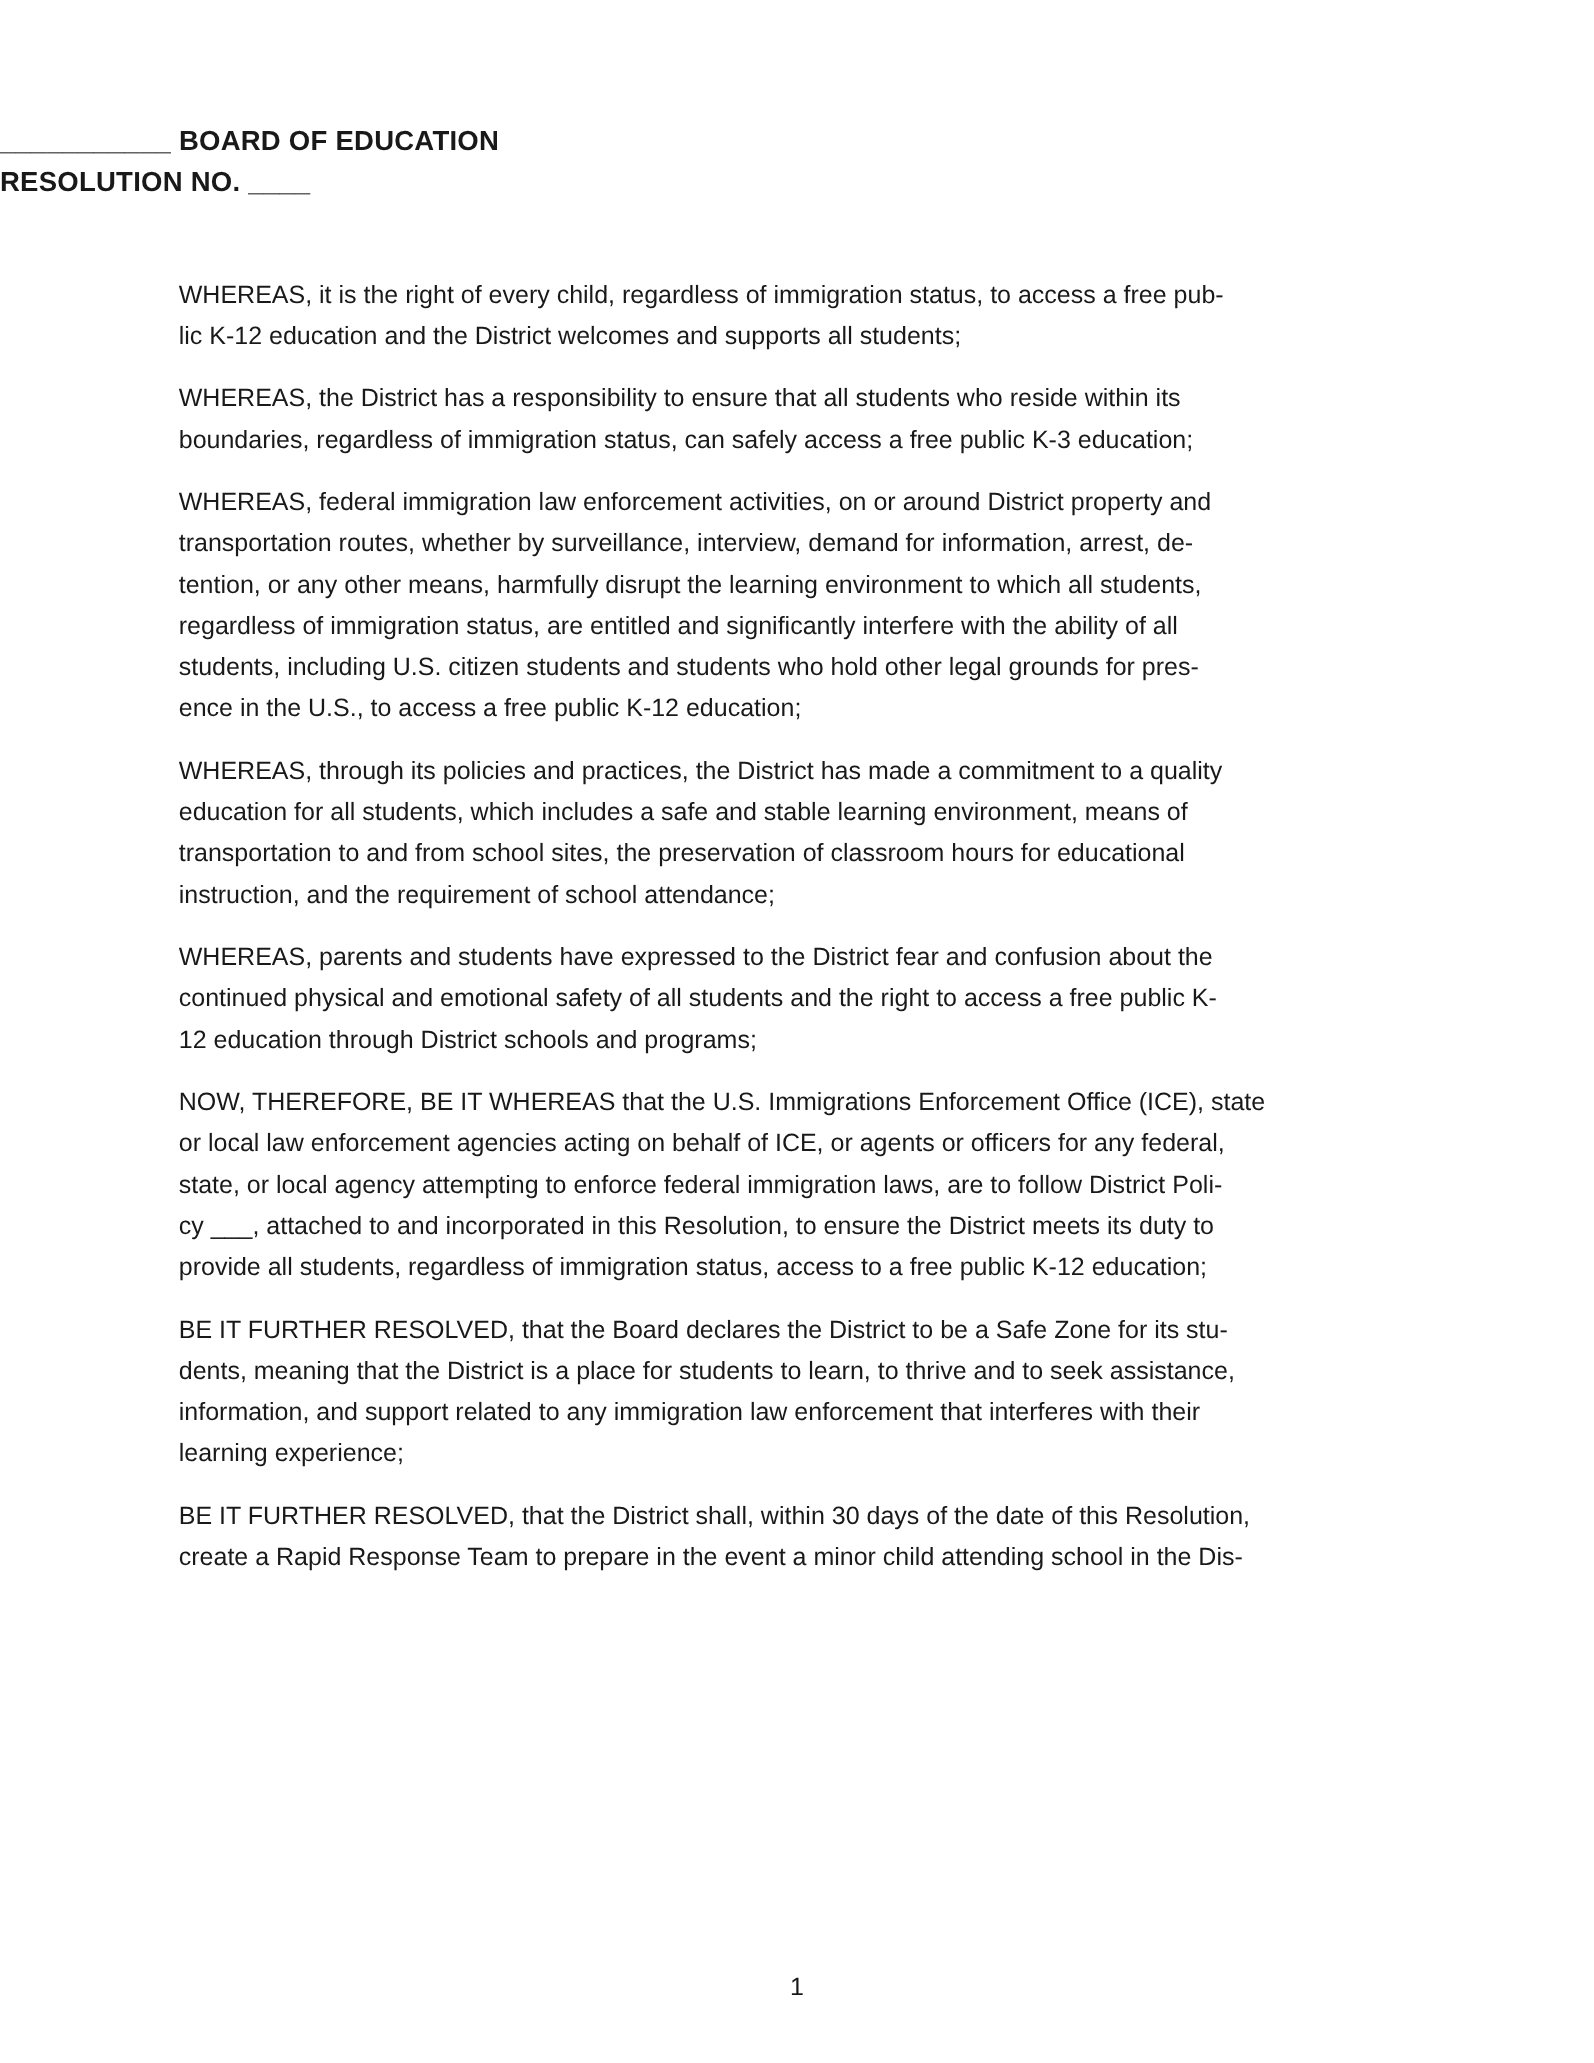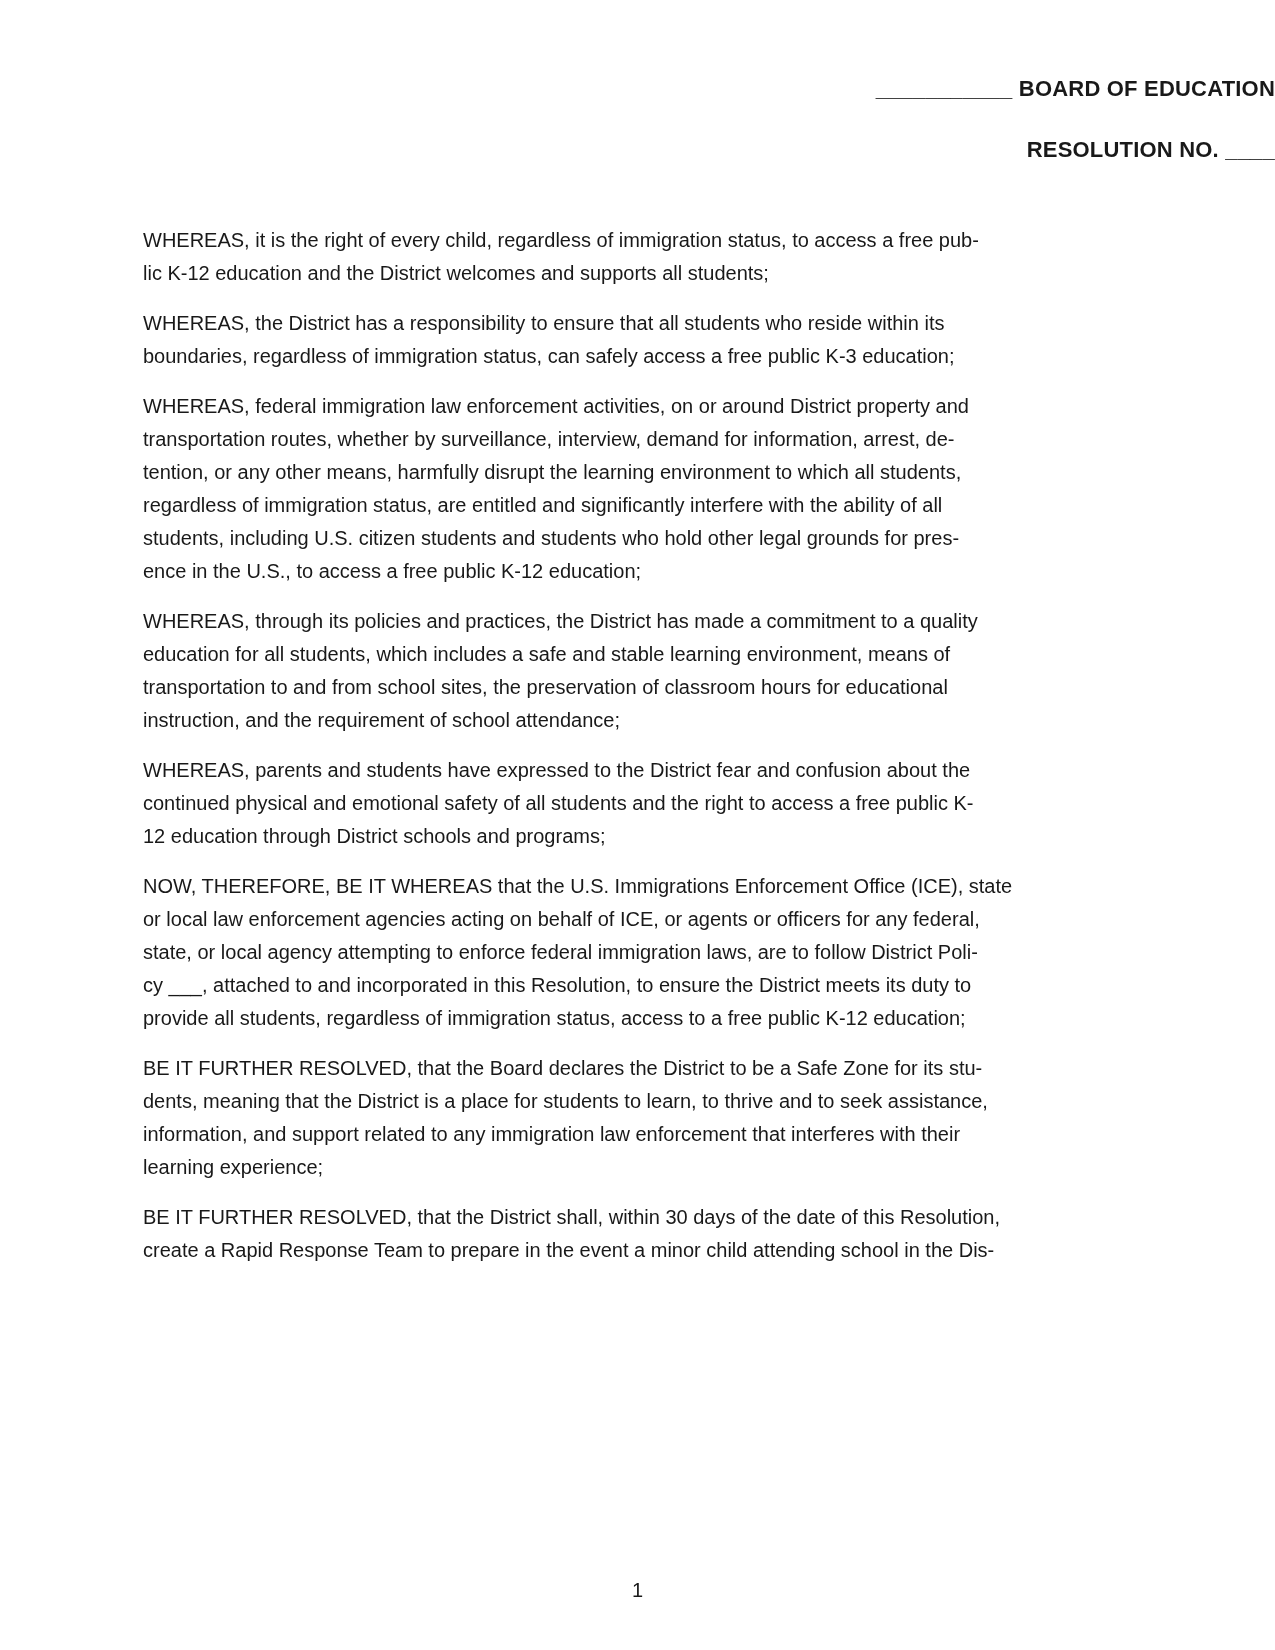--- a/index.html
+++ b/index.html
@@ -14,33 +14,33 @@
     color: #191919;
   }
   .page {
     position: relative;
     width: 1275px;
     height: 1650px;
     background: #ffffff;
     overflow: hidden;
   }
   .doc-header {
-    padding-top: 72px;
-    text-align: right;
+    padding-top: 96px;
+    text-align: left;
   }
   .doc-title, .doc-subtitle {
     font-size: 22px;
     line-height: 33px;
     margin: 0;
     font-weight: 700;
     letter-spacing: 0.2px;
     white-space: pre;
   }
   .doc-subtitle {
-    margin-top: 28px;
+    margin-top: 0;
   }
   .doc-body {
     margin: 58px 0 0 143px;
     width: 1005px;
   }
   .para {
     font-size: 20px;
     line-height: 33px;
     margin: 0 0 17px 0;
   }

